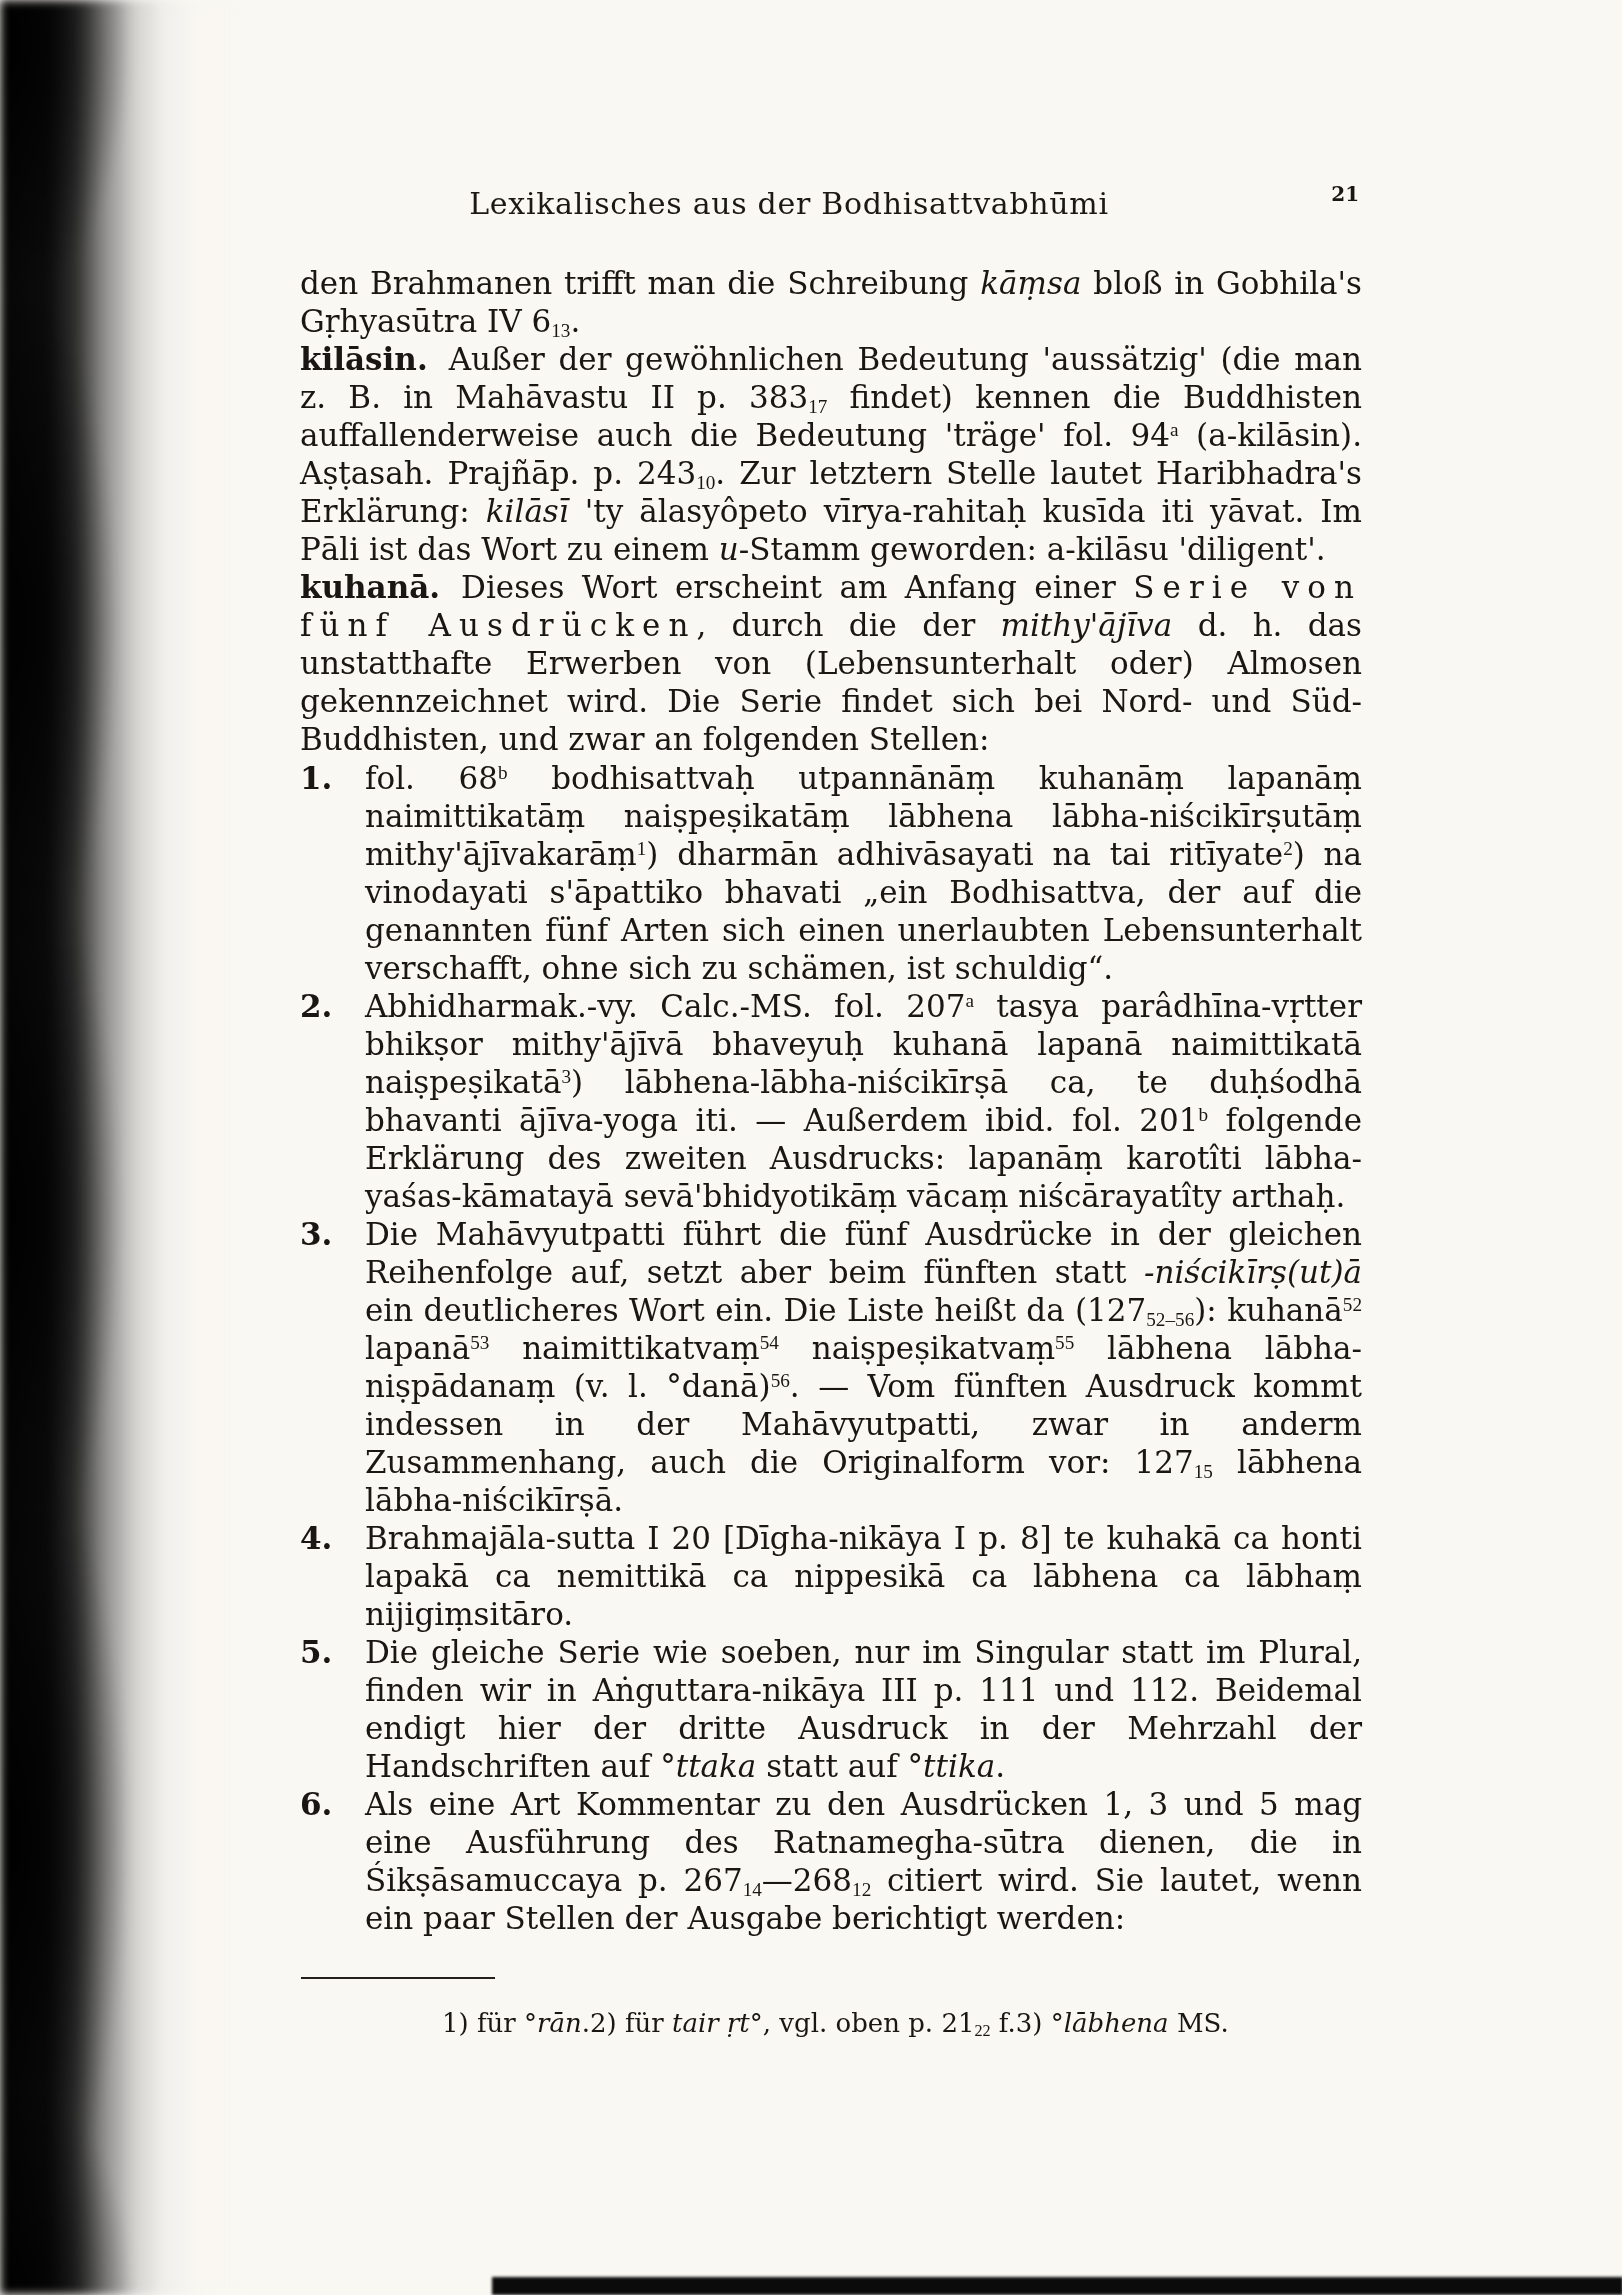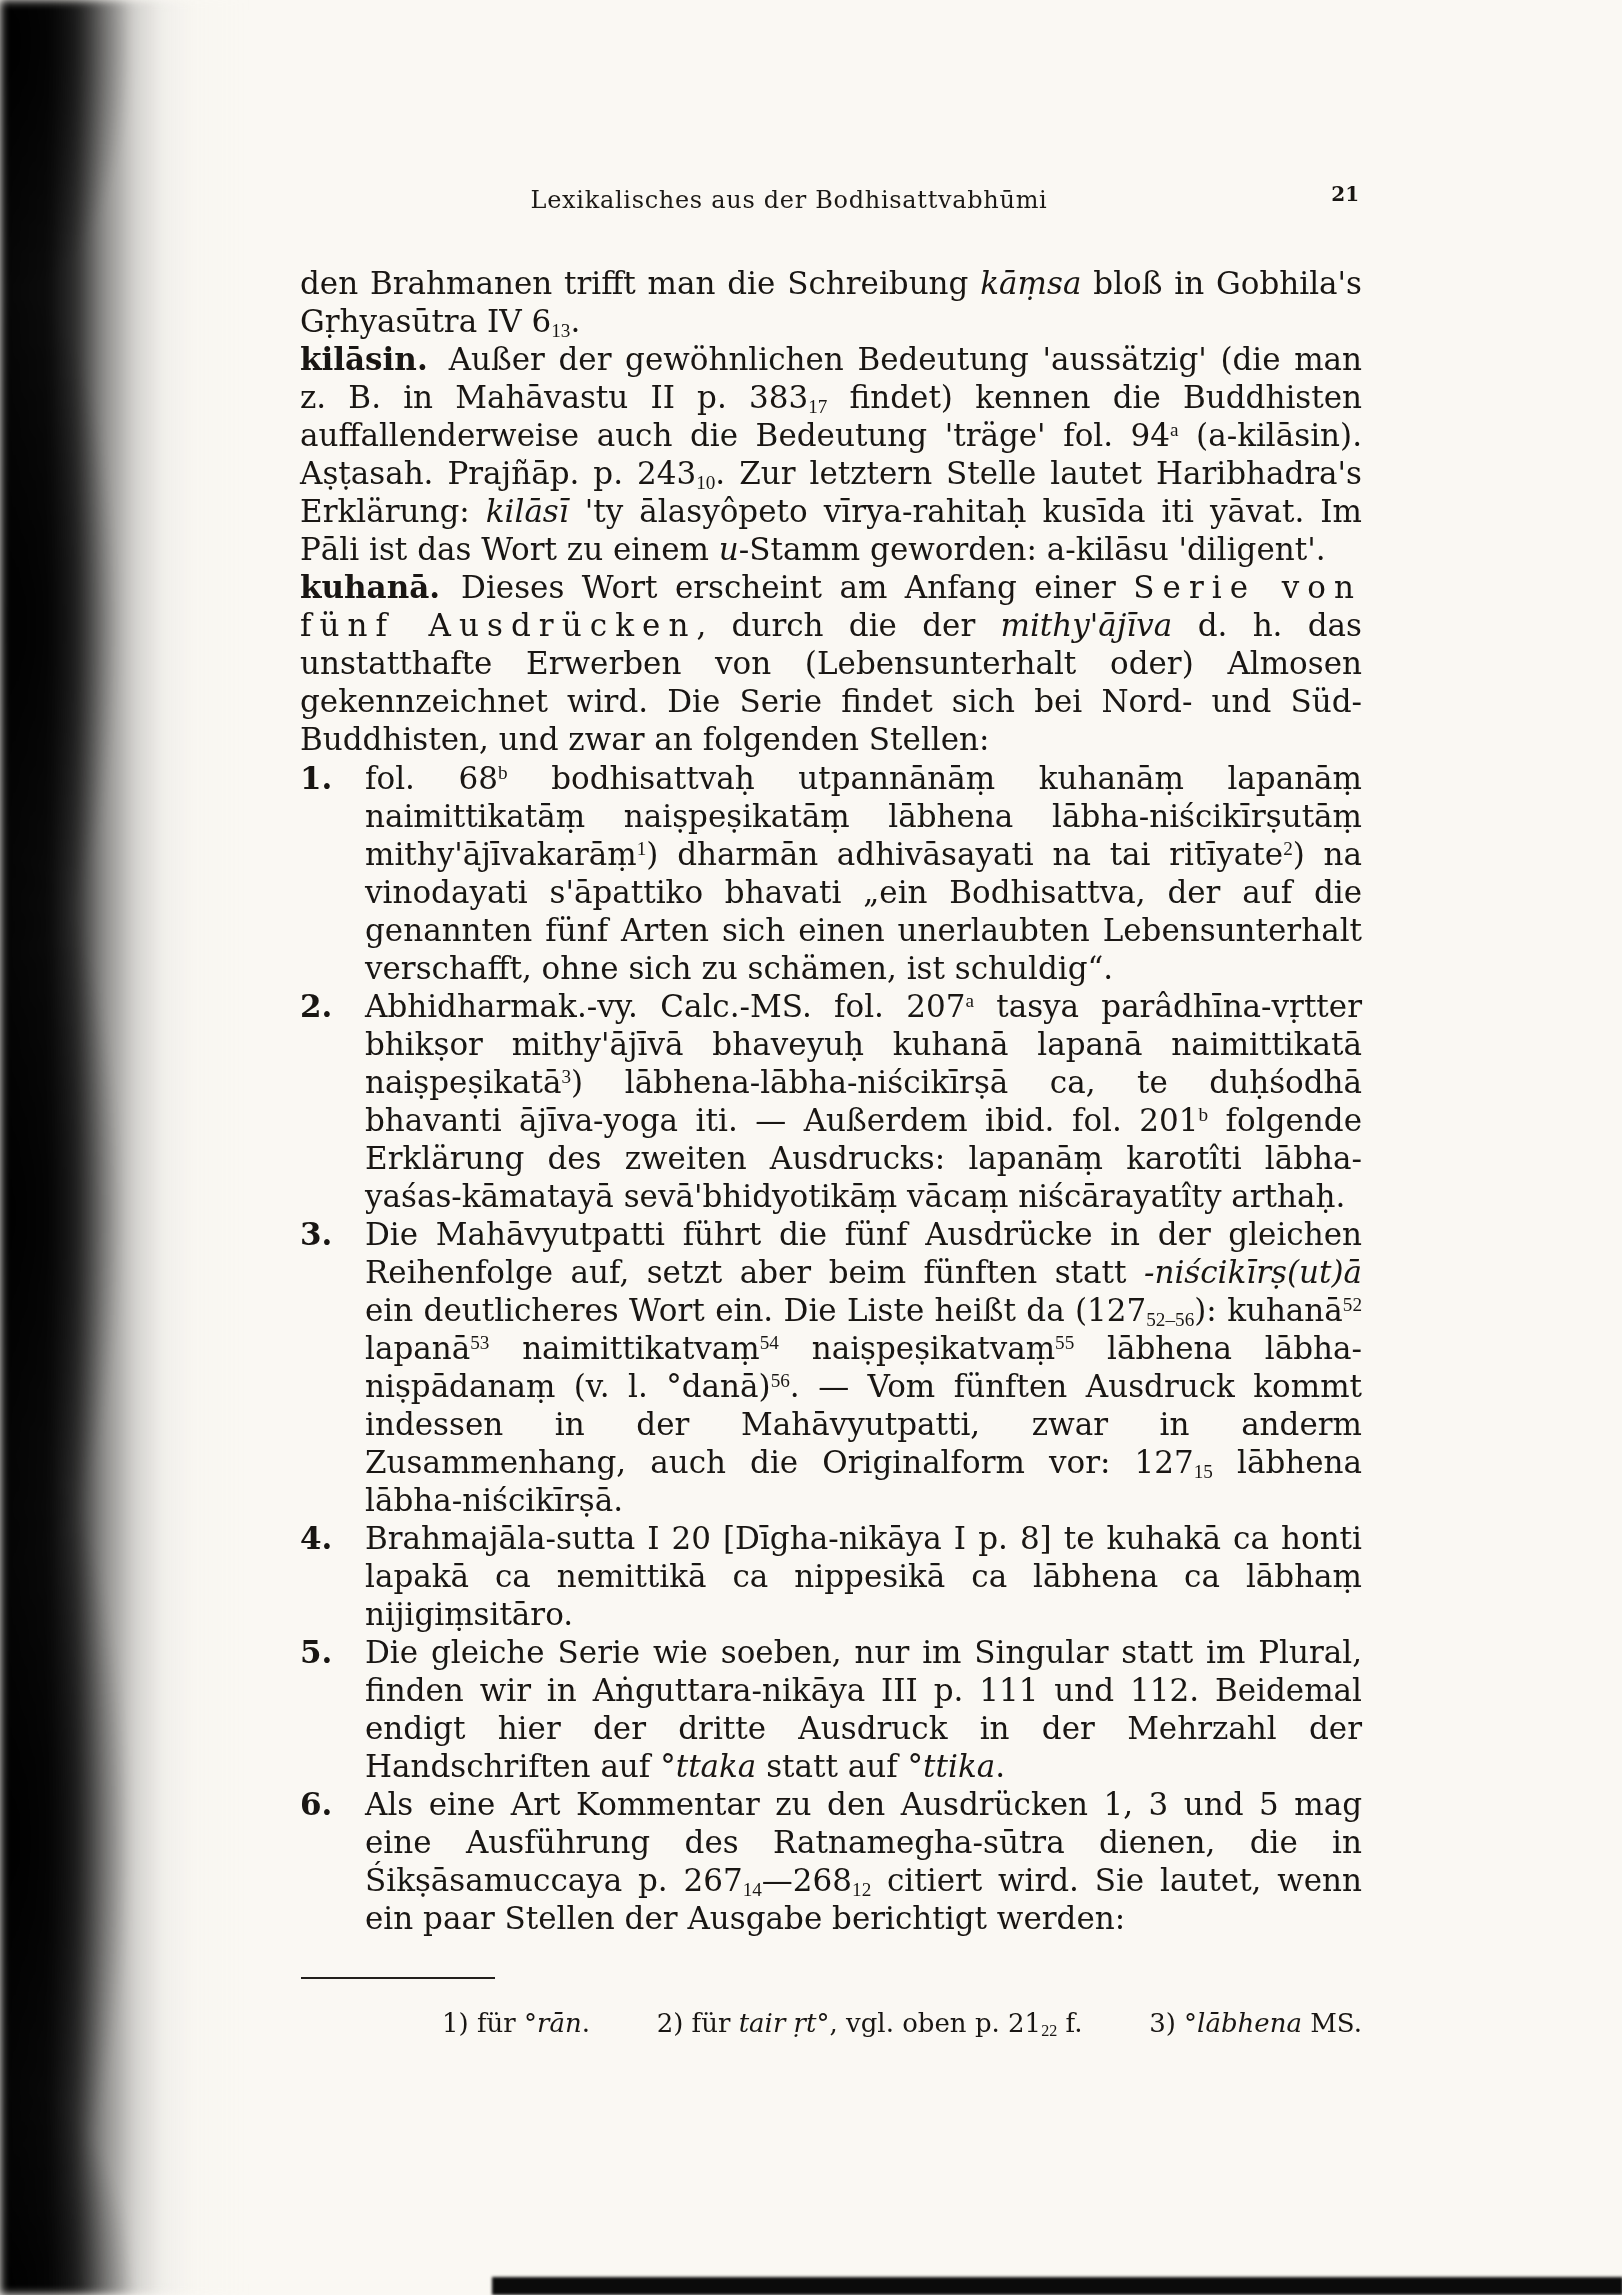--- a/index.html
+++ b/index.html
@@ -49,21 +49,21 @@
   }
   .header {
     position: relative;
     height: 42px;
     margin-bottom: 36px;
   }
   .header .title {
     position: absolute;
     left: 0; right: 84px;
     text-align: center;
-    font-size: 24px;
+    font-size: 30px;
     letter-spacing: 0.7px;
     color: #1c1915;
   }
   .header .pagenum {
     position: absolute;
     right: 2.8px; top: -4.2px;
     font-size: 20px;
     font-weight: bold;
   }
   .body-text {
@@ -90,21 +90,21 @@
     left: 0; top: 0;
     font-weight: bold;
   }
   .fnrule {
     width: 194px;
     border-top: 2.8px solid #221f1b;
     margin: 40px 0 28px 1.4px;
   }
   .footnotes {
     display: flex;
-    justify-content: space-between;
+    justify-content: flex-start;
     margin-left: 142px;
     font-size: 26px;
     line-height: 33px;
   }
 </style>
 </head>
 <body>
 
 <div class="page">
 

